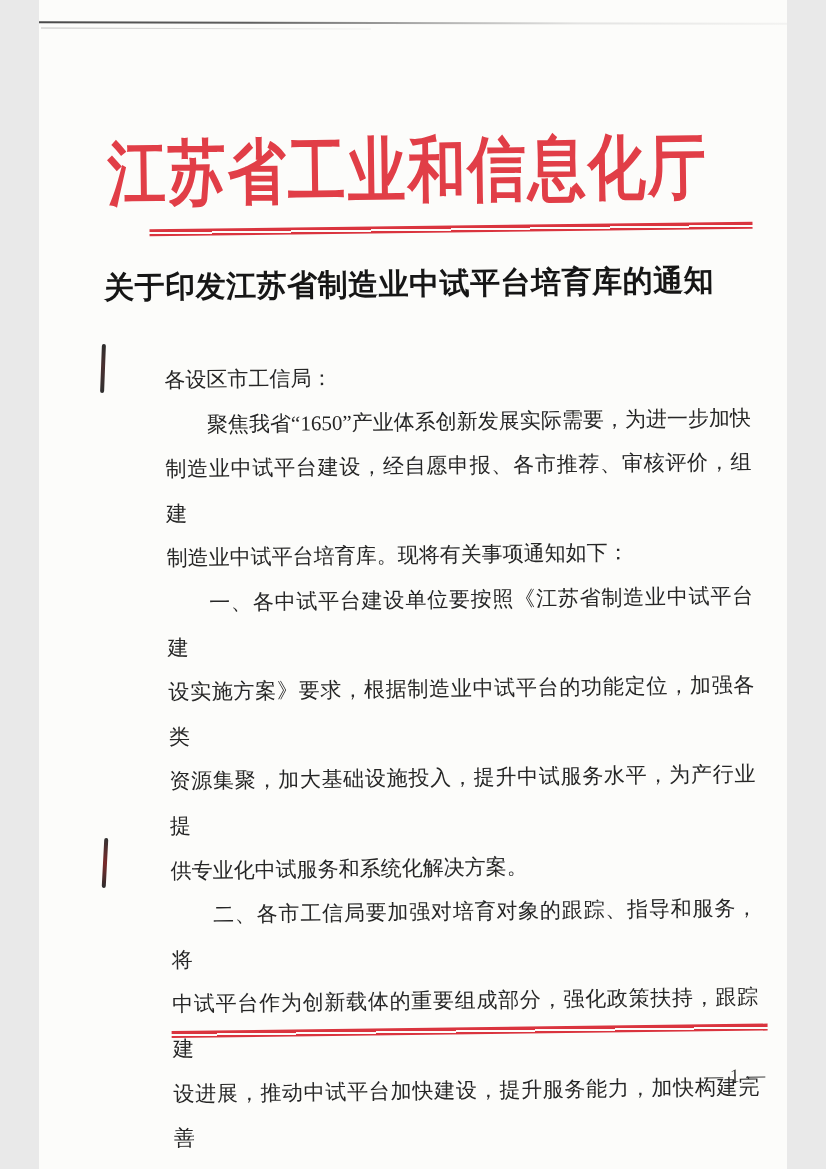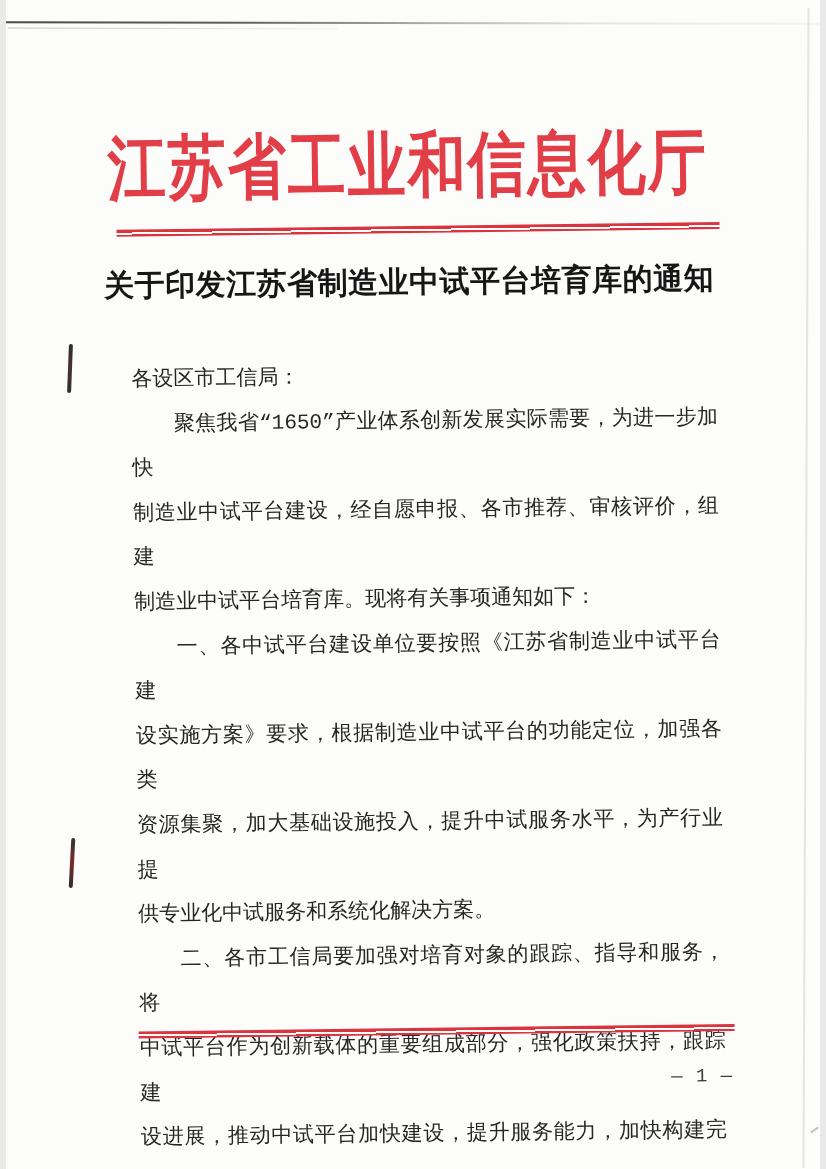--- a/index.html
+++ b/index.html
@@ -1,23 +1,23 @@
 <!DOCTYPE html>
 <html style="--header-red: #e13e47; --rule-red: #da343e;"><head>
 <meta charset="utf-8">
 <style>
   html, body { margin: 0; padding: 0; background: #e9e9e9; }
   .scan-page {
     position: relative;
-    width: 814px;
+    width: 748px;
     height: 1169px;
     margin: 0 auto;
     background: #fcfcfa;
     overflow: hidden;
-    font-family: Liberation Mono, monospace;
+    font-family: Liberation Serif, serif;
   }
 
   
   .edge-top {
     position: absolute; top: 22px; left: 0; width: 100%; height: 2px;
     background: linear-gradient(to right,
       rgba(55,55,55,.9) 0%, rgba(55,55,55,.8) 28%,
       rgba(110,110,110,.55) 52%, rgba(170,170,170,.3) 72%,
       rgba(200,200,200,.18) 100%);
     transform: rotate(.12deg);

